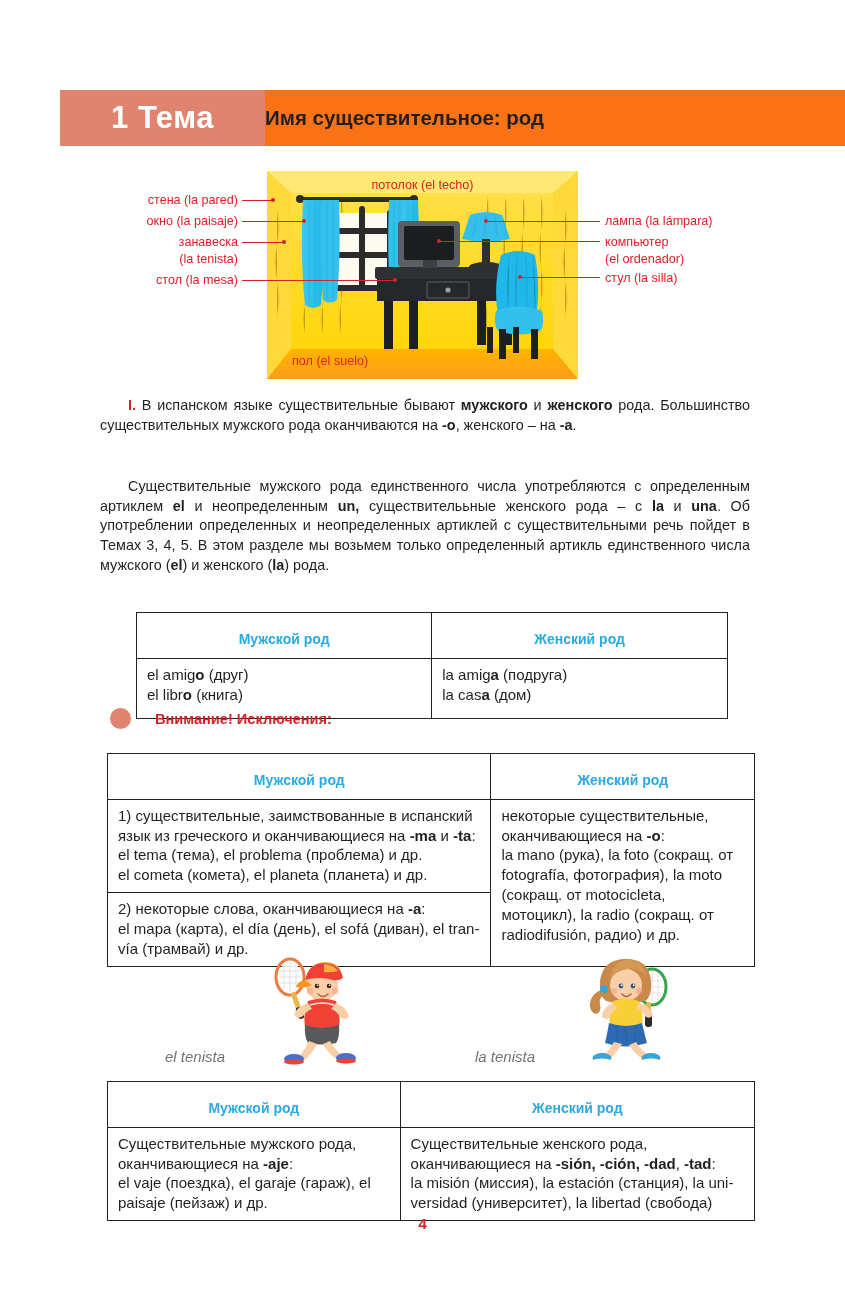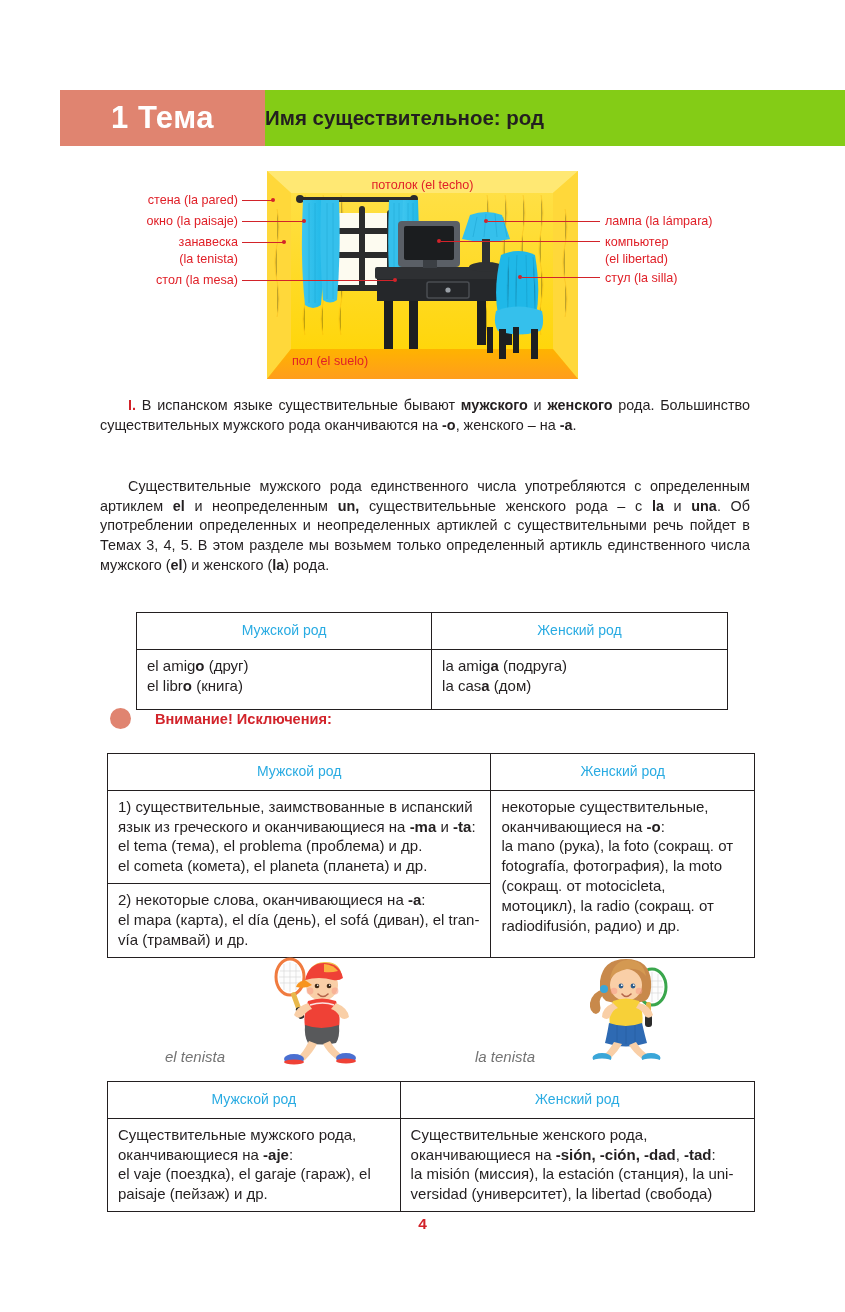--- a/index.html
+++ b/index.html
@@ -16,21 +16,21 @@
     overflow: hidden;
   }
 
   
   .header-band {
     position: absolute;
     left: 60px;
     top: 90px;
     width: 785px;
     height: 56px;
-    background: #84cc16;
+    background: #f97316;
     display: flex;
     align-items: stretch;
   }
   .header-num-block {
     width: 205px;
     background: #e08470;
     display: flex;
     align-items: center;
     justify-content: center;
   }
@@ -113,23 +113,23 @@
     padding: 6px 10px 7px 10px;
     font-size: 15px;
     line-height: 1.33;
     font-weight: normal;
     text-align: left;
     color: #231f20;
   }
   table.gtab th {
     text-align: center;
     color: #29abe2;
-    font-weight: normal;
+    font-weight: bold;
     font-size: 14px;
-    padding: 8px 8px 9px 8px;
+    padding: 17px 8px 9px 8px;
   }
   table.gtab td b { font-weight: bold; }
 
   
   .attention {
     position: absolute;
     display: flex;
     align-items: center;
   }
   .att-dot {
@@ -308,21 +308,21 @@
 
   <div class="lbl lbl-l" style="left:232px; top:188px;">пол (el suelo)</div>
 
   <div class="dot" style="left:424px; top:54px;"></div>
   <div class="leader" style="left:428px; top:56px; width:112px;"></div>
   <div class="lbl lbl-l" style="left:545px; top:48px;">лампа (la lámpara)</div>
 
   <div class="dot" style="left:377px; top:74px;"></div>
   <div class="leader" style="left:381px; top:76px; width:159px;"></div>
   <div class="lbl lbl-l" style="left:545px; top:69px;">компьютер</div>
-  <div class="lbl lbl-l" style="left:545px; top:86px;">(el libertad)</div>
+  <div class="lbl lbl-l" style="left:545px; top:86px;">(el ordenador)</div>
 
   <div class="dot" style="left:458px; top:110px;"></div>
   <div class="leader" style="left:462px; top:112px; width:78px;"></div>
   <div class="lbl lbl-l" style="left:545px; top:105px;">стул (la silla)</div>
 </div>
 
 <div class="para" style="left:100px; top:396px; width:650px; text-indent:28px;">
   <span class="redmark">I.</span><span> В испанском языке существительные бывают <b>мужского</b> и <b>женского</b> рода. Большинство существительных мужского рода оканчиваются на <b>-о</b>, женского – на <b>-a</b>.</span>
 </div>
 

